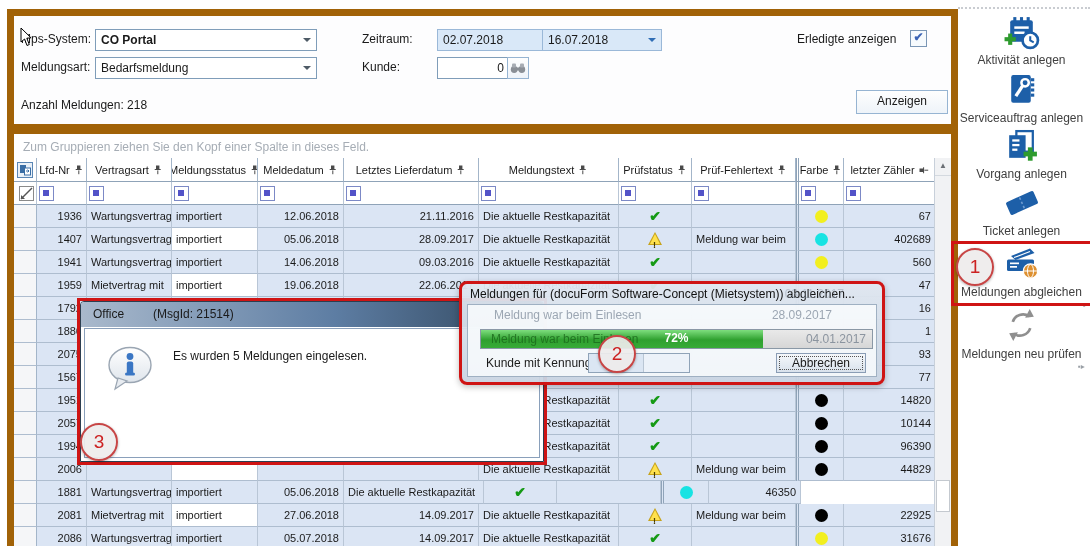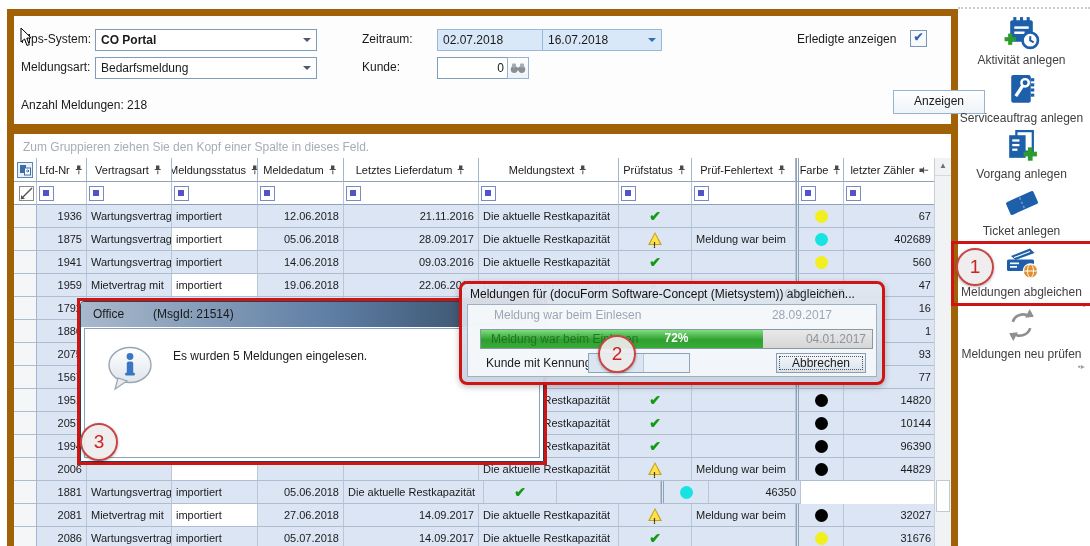--- a/index.html
+++ b/index.html
@@ -124,21 +124,21 @@
         <rect x="6.5" y="5.5" width="3" height="3" fill="#8a8f96"></rect>
         <rect x="2" y="1.5" width="4" height="4" rx="1" fill="#a7acb3"></rect>
           <rect x="10" y="1.5" width="4" height="4" rx="1" fill="#a7acb3"></rect>
       </svg>
     </div>
 
     <span class="flabel" style="left:783px;top:16px">Erledigte anzeigen</span>
     <div class="checkbox" style="left:896px;top:14px">✔</div>
 
     <span class="flabel" style="left:7px;top:82px">Anzahl Meldungen: 218</span>
-    <div class="sbtn" style="left:879px;top:74px;width:90px">Anzeigen</div>
+    <div class="sbtn" style="left:842px;top:74px;width:90px">Anzeigen</div>
   </div>
 
   <svg class="abs" style="left:20px;top:27px;z-index:40" width="14" height="20" viewBox="0 0 14 20">
     <polygon points="1,1 1,15 4.6,12 7,18.5 9.3,17.5 6.8,11.2 11,10.8" fill="#fff" stroke="#000" stroke-width="1"></polygon>
   </svg>
 
   <div class="panel" style="left:7px;top:127px;width:937px;height:419px;background:#fff">
     <div class="grid-hint">Zum Gruppieren ziehen Sie den Kopf einer Spalte in dieses Feld.</div>
     <div class="abs" style="left:0;top:24px;width:920px" id="hdr">
         <div class="gridrowline">
@@ -306,21 +306,21 @@
             <span class="chk">✔</span>
           </div>
           <div class="dcell " style="width:104px;flex:0 0 104px"></div>
           <div class="dcell ctr pinned" style="width:48px;flex:0 0 48px">
             <span class="dot" style="background:#f2ef1f"></span>
           </div>
           <div class="dcell num" style="width:92px;flex:0 0 92px">67</div>
         </div>
         <div class="gridrowline">
           <div class="dcell ind" style="width:23px;flex:0 0 23px"></div>
-          <div class="dcell num" style="width:50px;flex:0 0 50px">1875</div>
+          <div class="dcell num" style="width:50px;flex:0 0 50px">1407</div>
           <div class="dcell " style="width:85px;flex:0 0 85px">Wartungsvertrag</div>
           <div class="dcell  white" style="width:86px;flex:0 0 86px">importiert</div>
           <div class="dcell num" style="width:86px;flex:0 0 86px">05.06.2018</div>
           <div class="dcell num" style="width:135px;flex:0 0 135px">28.09.2017</div>
           <div class="dcell " style="width:140px;flex:0 0 140px">Die aktuelle Restkapazität</div>
           <div class="dcell ctr" style="width:73px;flex:0 0 73px">
             <span class="warn">
               <u></u>
               <i></i>
               <b>!</b>
@@ -516,21 +516,21 @@
             <span class="warn">
               <u></u>
               <i></i>
               <b>!</b>
             </span>
           </div>
           <div class="dcell " style="width:104px;flex:0 0 104px">Meldung war beim</div>
           <div class="dcell ctr pinned" style="width:48px;flex:0 0 48px">
             <span class="dot" style="background:#000"></span>
           </div>
-          <div class="dcell num" style="width:92px;flex:0 0 92px">32027</div>
+          <div class="dcell num" style="width:92px;flex:0 0 92px">22925</div>
         </div>
         <div class="gridrowline">
           <div class="dcell ind" style="width:23px;flex:0 0 23px"></div>
           <div class="dcell num" style="width:50px;flex:0 0 50px">2086</div>
           <div class="dcell " style="width:85px;flex:0 0 85px">Wartungsvertrag</div>
           <div class="dcell " style="width:86px;flex:0 0 86px">importiert</div>
           <div class="dcell num" style="width:86px;flex:0 0 86px">05.07.2018</div>
           <div class="dcell num" style="width:135px;flex:0 0 135px">14.09.2017</div>
           <div class="dcell " style="width:140px;flex:0 0 140px">Die aktuelle Restkapazität</div>
           <div class="dcell ctr" style="width:73px;flex:0 0 73px">

